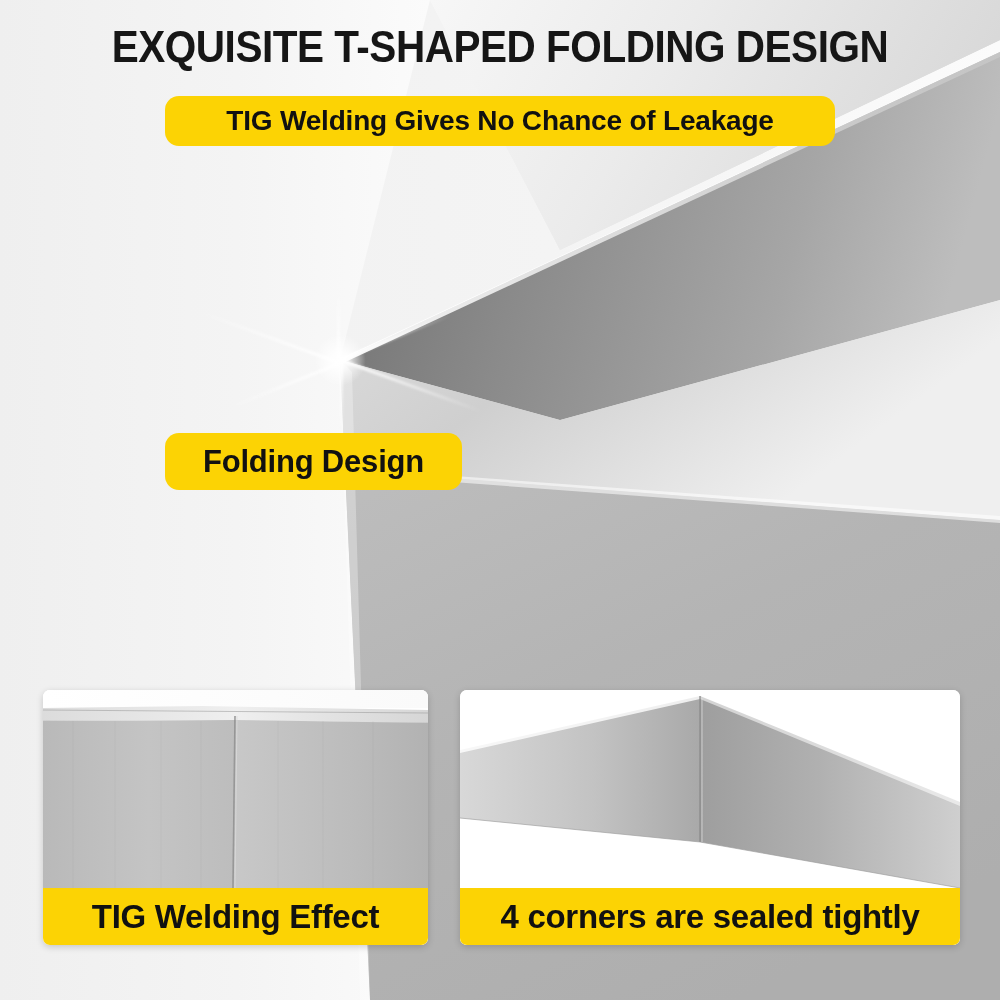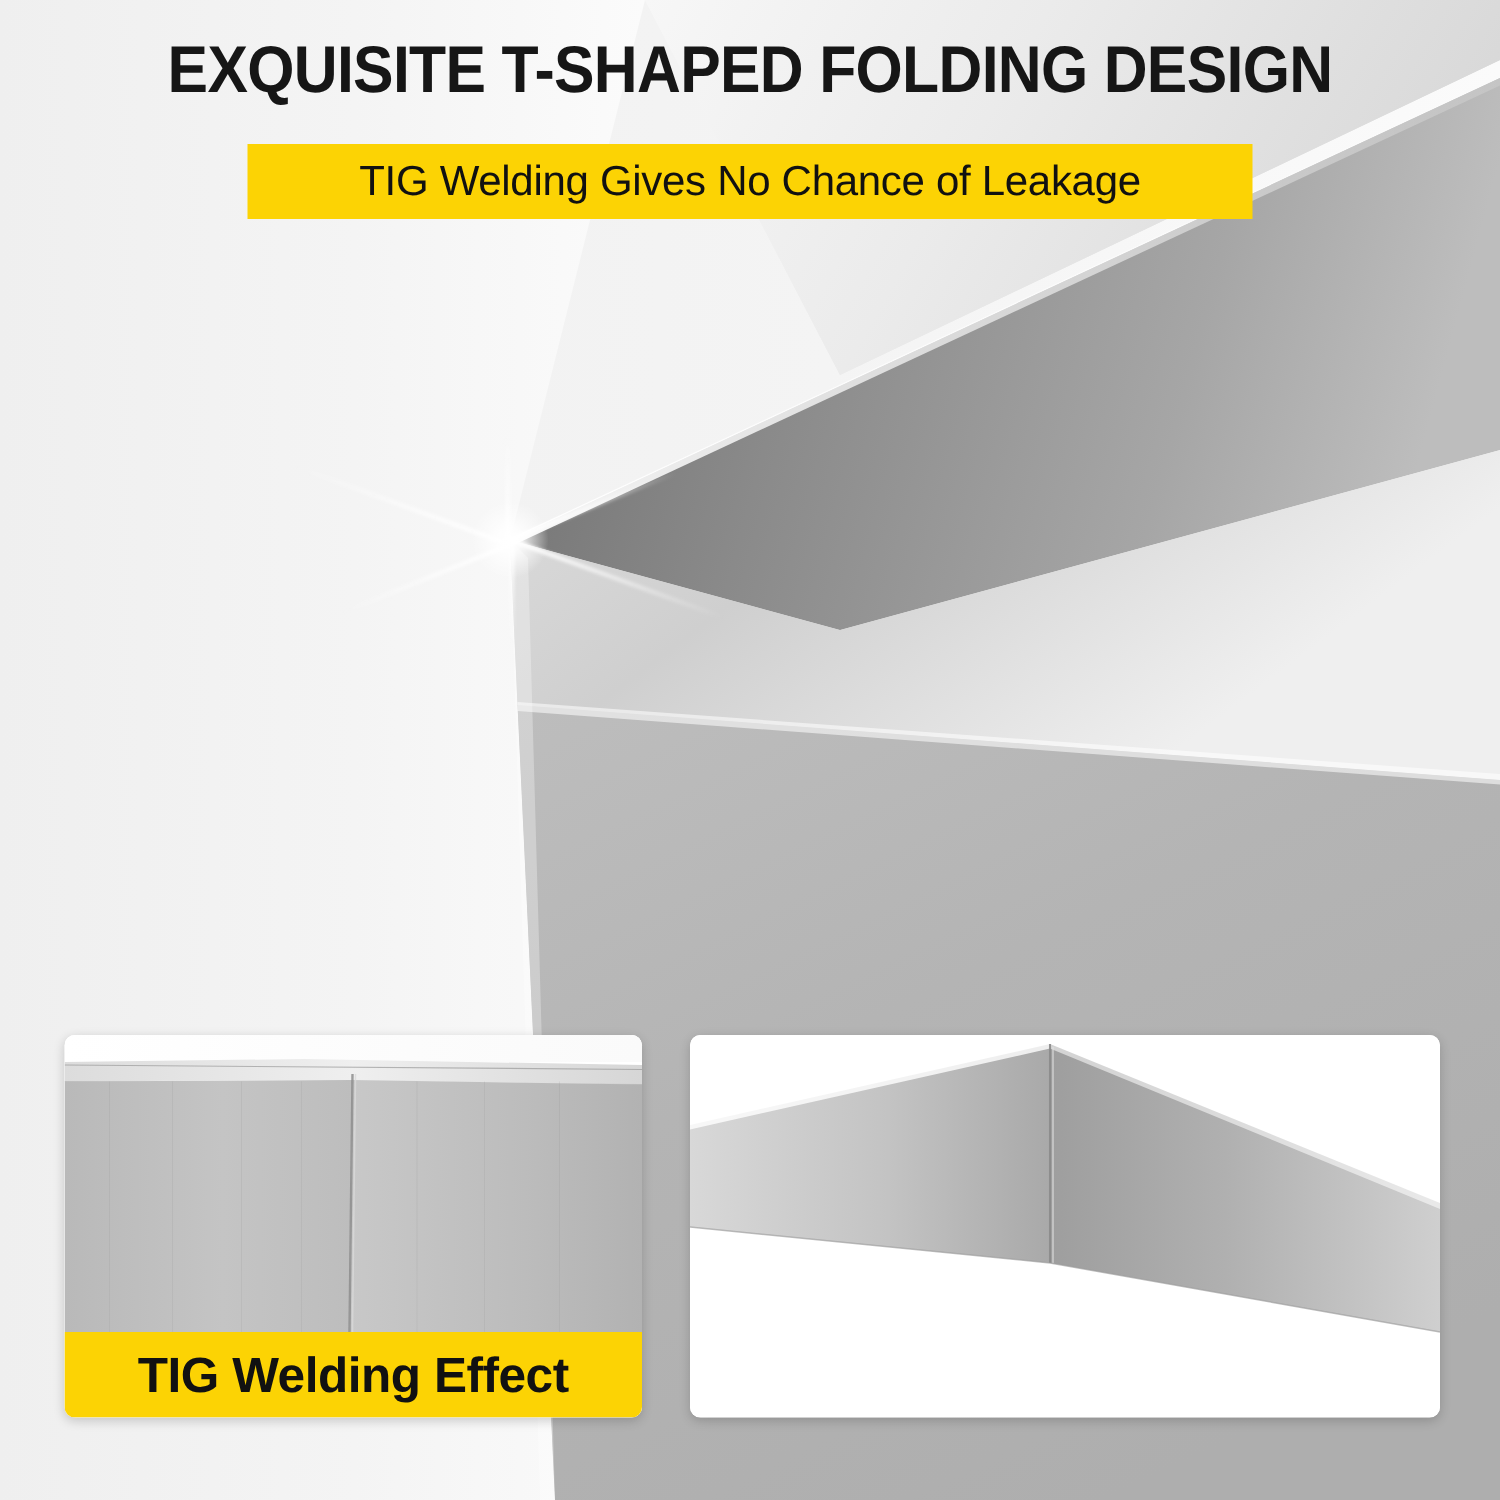--- a/index.html
+++ b/index.html
@@ -49,22 +49,23 @@
     transform-origin:center;
     white-space:nowrap;
   }
 
   
   .band{
     position:absolute;
     background:#FCD304;
     display:flex;align-items:center;justify-content:center;
     color:#111111;
-    font-weight:normal;
+    font-weight:bold;
     white-space:nowrap;
+    border-radius:14px;
   }
   #band-sub{
     left:165px;top:96px;width:670px;height:50px;
     font-size:28px;letter-spacing:-0.2px;
   }
   #band-fold{
     left:165px;top:433px;width:297px;height:57px;
     font-size:31px;letter-spacing:-0.2px;
   }
 
@@ -160,20 +161,21 @@
     <span class="ray" style="width:120px;transform:rotate(158deg) translateY(-1.5px);"></span>
     <span class="ray" style="width:70px;transform:rotate(90deg) translateY(-1.5px);"></span>
     <span class="ray" style="width:70px;transform:rotate(270deg) translateY(-1.5px);"></span>
     <span class="core"></span>
   </div>
 
   <div class="headline">EXQUISITE T-SHAPED FOLDING DESIGN</div>
 
   <div class="band" id="band-sub">TIG Welding Gives No Chance of Leakage</div>
 
+  <div class="band" id="band-fold">Folding Design</div>
 
   <div class="card" id="card-left">
     <div class="art">
       <svg viewBox="0 0 385 255" preserveAspectRatio="none">
         <defs>
           <linearGradient id="cl-top" x1="0" y1="0" x2="1" y2="0">
             <stop offset="0%" stop-color="#ffffff"></stop>
             <stop offset="100%" stop-color="#fafafa"></stop>
           </linearGradient>
           <linearGradient id="cl-panelA" x1="0" y1="0" x2="1" y2="0">
@@ -245,15 +247,16 @@
         <polygon points="0,58 240,4 240,9 0,63" fill="#ffffff" opacity="0.8"></polygon>
         <polygon points="240,4 500,110 500,116 240,9" fill="#ffffff" opacity="0.55"></polygon>
 
         <line x1="240" y1="6" x2="240" y2="152" stroke="#8a8a8a" stroke-width="1.4" opacity="0.9"></line>
         <line x1="242" y1="8" x2="242" y2="152" stroke="#e2e2e2" stroke-width="1" opacity="0.7"></line>
 
         <line x1="0" y1="128" x2="240" y2="152" stroke="#9c9c9c" stroke-width="1" opacity="0.65"></line>
         <line x1="240" y1="152" x2="500" y2="198" stroke="#9c9c9c" stroke-width="1" opacity="0.65"></line>
       </svg>
     </div>
+    <div class="caption">4 corners are sealed tightly</div>
   </div>
 
 </div>
 
 </body></html>

